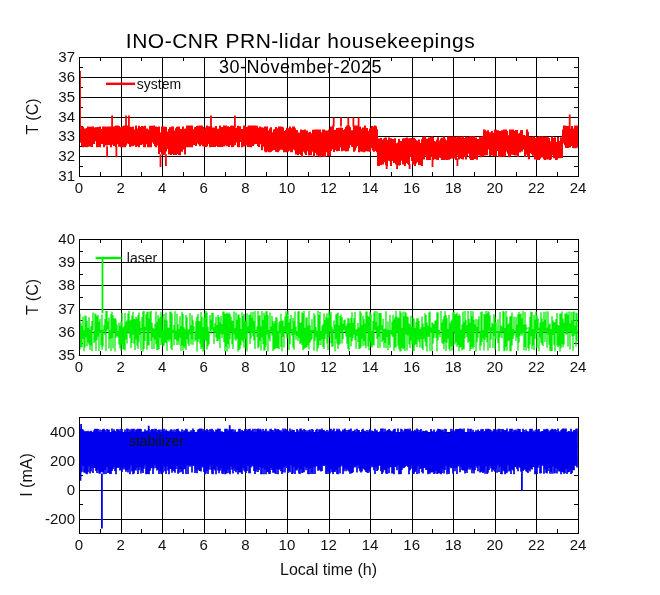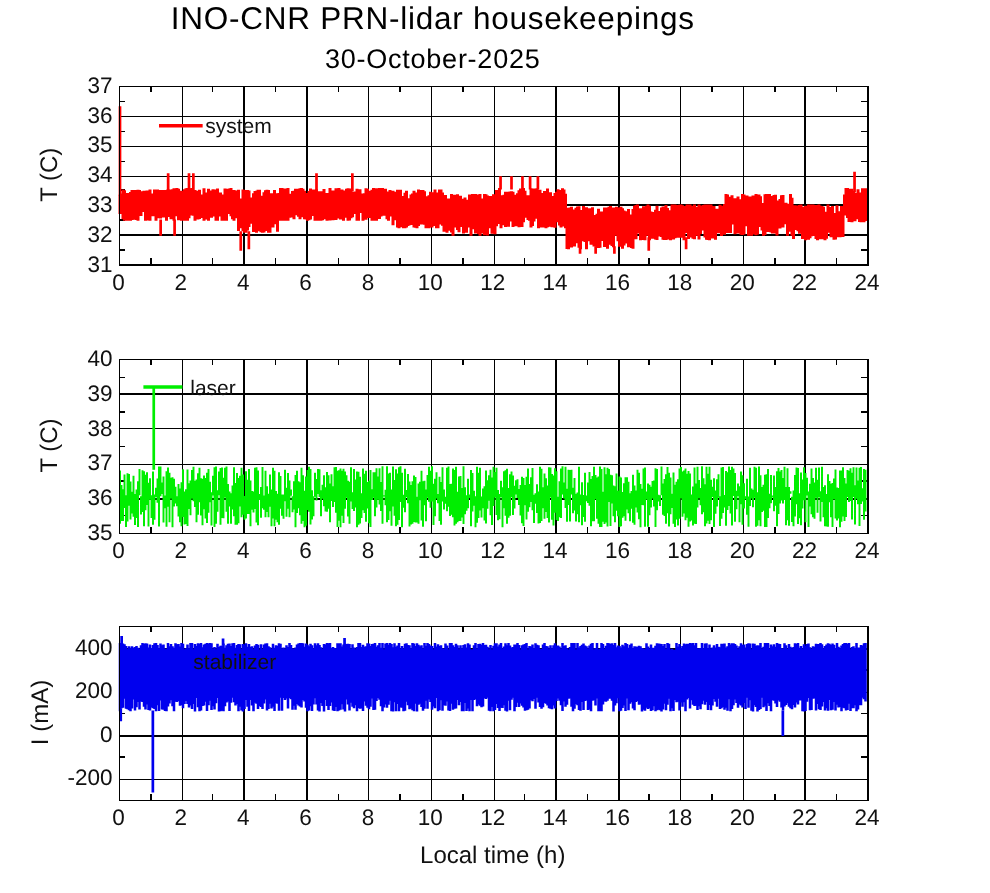--- a/index.html
+++ b/index.html
@@ -1,31 +1,31 @@
 <!DOCTYPE html>
 <html><head>
 <meta charset="utf-8">
 <style>
   html,body{margin:0;padding:0;background:#fff;}
   #stage{position:relative;width:660px;height:595px;background:#fff;overflow:hidden;
          font-family:"Liberation Sans",sans-serif;color:#000;}
-  .ttl{position:absolute;left:4px;width:569px;text-align:center;letter-spacing:0.5px;}
+  .ttl{position:absolute;left:16px;width:569px;text-align:center;letter-spacing:0.5px;margin-top:28px;}
   #title{top:1px;font-size:21px;}
   #subtitle{top:29px;font-size:18px;}
   svg text{font-family:"Liberation Sans",sans-serif;fill:#111;}
   text.tick{font-size:15px;}
   text.axt{font-size:16px;}
   text.leg{font-size:14px;}
 </style>
 </head>
 <body>
 
 <div id="stage">
   <div id="title" class="ttl">INO-CNR PRN-lidar housekeepings</div>
-  <div id="subtitle" class="ttl">30-October-2025</div>
+  <div id="subtitle" class="ttl">30-November-2025</div>
   <svg id="plots" width="660" height="595" viewBox="0 0 660 595" style="position:absolute;left:0;top:0;">
       <g>
         <path d="M121.5 57L121.5 176M162.5 57L162.5 176M204.5 57L204.5 176M245.5 57L245.5 176M287.5 57L287.5 176M329.5 57L329.5 176M370.5 57L370.5 176M412.5 57L412.5 176M453.5 57L453.5 176M495.5 57L495.5 176M536.5 57L536.5 176M79 77.5L578 77.5M79 97.5L578 97.5M79 117.5L578 117.5M79 136.5L578 136.5M79 156.5L578 156.5" stroke="#000000" stroke-width="1" fill="none" shape-rendering="crispEdges"></path>
         <path d="M79.5 57L79.5 64M79.5 176L79.5 169M100.5 57L100.5 61M100.5 176L100.5 172M121.5 57L121.5 64M121.5 176L121.5 169M141.5 57L141.5 61M141.5 176L141.5 172M162.5 57L162.5 64M162.5 176L162.5 169M183.5 57L183.5 61M183.5 176L183.5 172M204.5 57L204.5 64M204.5 176L204.5 169M225.5 57L225.5 61M225.5 176L225.5 172M245.5 57L245.5 64M245.5 176L245.5 169M266.5 57L266.5 61M266.5 176L266.5 172M287.5 57L287.5 64M287.5 176L287.5 169M308.5 57L308.5 61M308.5 176L308.5 172M329.5 57L329.5 64M329.5 176L329.5 169M349.5 57L349.5 61M349.5 176L349.5 172M370.5 57L370.5 64M370.5 176L370.5 169M391.5 57L391.5 61M391.5 176L391.5 172M412.5 57L412.5 64M412.5 176L412.5 169M432.5 57L432.5 61M432.5 176L432.5 172M453.5 57L453.5 64M453.5 176L453.5 169M474.5 57L474.5 61M474.5 176L474.5 172M495.5 57L495.5 64M495.5 176L495.5 169M516.5 57L516.5 61M516.5 176L516.5 172M536.5 57L536.5 64M536.5 176L536.5 169M557.5 57L557.5 61M557.5 176L557.5 172M578.5 57L578.5 64M578.5 176L578.5 169M79 57.5L86 57.5M578 57.5L571 57.5M79 67.5L83 67.5M578 67.5L574 67.5M79 77.5L86 77.5M578 77.5L571 77.5M79 87.5L83 87.5M578 87.5L574 87.5M79 97.5L86 97.5M578 97.5L571 97.5M79 107.5L83 107.5M578 107.5L574 107.5M79 117.5L86 117.5M578 117.5L571 117.5M79 126.5L83 126.5M578 126.5L574 126.5M79 136.5L86 136.5M578 136.5L571 136.5M79 146.5L83 146.5M578 146.5L574 146.5M79 156.5L86 156.5M578 156.5L571 156.5M79 166.5L83 166.5M578 166.5L574 166.5M79 176.5L86 176.5M578 176.5L571 176.5" stroke="#000000" stroke-width="1" fill="none" shape-rendering="crispEdges"></path>
         <path d="M80 129.9L80 142.7M81 129.0L81 142.0M82 126.4L82 146.2M83 126.8L83 147.2M84 129.6L84 144.1M85 128.6L85 147.1M86 130.6L86 145.7M87 128.0L87 147.2M88 126.6L88 146.7M89 128.1L89 142.8M90 126.7L90 146.5M91 130.1L91 146.7M92 126.5L92 147.1M93 126.6L93 142.9M94 130.5L94 144.0M95 127.5L95 140.9M96 127.2L96 141.3M97 129.4L97 147.2M98 127.0L98 145.7M99 127.1L99 147.0M100 126.4L100 147.2M101 129.0L101 144.1M102 130.0L102 144.1M103 126.4L103 142.9M104 131.1L104 147.2M105 126.4L105 145.3M106 130.5L106 145.5M107 126.7L107 145.6M108 126.6L108 143.3M109 128.7L109 145.0M110 126.6L110 142.8M111 126.7L111 147.2M112 126.2L112 144.7M113 129.3L113 144.1M114 126.4L114 146.1M115 126.2L115 142.1M116 125.5L116 147.2M117 125.7L117 144.2M118 125.4L118 144.0M119 125.9L119 146.8M120 129.9L120 141.6M121 127.2L121 147.2M122 130.4L122 146.6M123 126.2L123 147.2M124 125.5L124 146.7M125 125.4L125 147.2M126 125.5L126 145.5M127 131.5L127 141.2M128 125.4L128 143.6M129 130.4L129 143.9M130 126.7L130 147.1M131 127.1L131 145.9M132 130.3L132 146.3M133 126.5L133 146.0M134 130.7L134 145.3M135 129.6L135 141.9M136 125.5L136 147.1M137 131.5L137 146.1M138 128.4L138 146.3M139 125.8L139 147.2M140 130.4L140 140.0M141 127.0L141 145.1M142 126.1L142 144.3M143 126.3L143 140.3M144 127.6L144 147.2M145 125.7L145 147.2M146 129.1L146 144.3M147 128.4L147 142.8M148 130.4L148 147.2M149 129.6L149 147.2M150 125.7L150 146.7M151 125.8L151 147.2M152 126.2L152 141.4M153 125.7L153 142.6M154 125.4L154 144.1M155 130.3L155 146.1M156 126.6L156 147.2M157 127.0L157 145.5M158 129.2L158 140.8M159 126.5L159 154.0M160 132.4L160 145.8M161 134.1L161 152.2M162 126.4L162 154.2M163 126.6L163 155.1M164 127.2L164 155.1M165 126.7L165 153.7M166 127.0L166 151.4M167 132.8L167 149.2M168 131.6L168 149.0M169 128.9L169 154.6M170 127.3L170 148.5M171 127.2L171 155.1M172 126.5L172 154.1M173 126.5L173 152.3M174 133.9L174 154.9M175 130.5L175 155.1M176 128.2L176 155.0M177 126.9L177 154.0M178 126.5L178 150.0M179 126.6L179 155.1M180 132.8L180 155.2M181 128.9L181 149.5M182 130.3L182 151.7M183 126.6L183 149.5M184 128.8L184 147.8M185 131.9L185 154.5M186 128.6L186 146.4M187 125.4L187 147.2M188 125.4L188 145.9M189 128.7L189 147.2M190 125.6L190 147.2M191 128.0L191 143.8M192 125.4L192 147.2M193 129.2L193 145.2M194 129.7L194 145.0M195 127.3L195 145.0M196 127.1L196 146.1M197 125.9L197 143.5M198 125.8L198 142.3M199 126.8L199 144.5M200 125.5L200 146.2M201 125.4L201 143.1M202 125.8L202 144.8M203 127.1L203 146.2M204 128.7L204 146.4M205 129.0L205 147.1M206 127.4L206 146.9M207 125.6L207 146.4M208 127.5L208 143.5M209 126.3L209 144.0M210 127.8L210 147.2M211 126.1L211 145.4M212 129.8L212 147.1M213 127.5L213 143.7M214 127.9L214 147.1M215 127.5L215 146.9M216 126.0L216 141.3M217 129.4L217 146.1M218 128.7L218 147.1M219 130.8L219 143.8M220 125.4L220 147.0M221 128.4L221 146.7M222 127.0L222 146.9M223 127.1L223 144.8M224 125.5L224 146.6M225 125.6L225 145.6M226 125.4L226 143.1M227 126.8L227 146.3M228 126.3L228 142.7M229 127.1L229 147.1M230 127.0L230 145.2M231 125.8L231 141.0M232 125.5L232 147.2M233 126.1L233 147.0M234 125.7L234 145.5M235 130.1L235 144.9M236 127.7L236 141.7M237 131.0L237 142.6M238 125.8L238 147.2M239 130.8L239 147.2M240 126.2L240 142.0M241 129.0L241 140.2M242 130.9L242 147.2M243 128.9L243 145.3M244 125.5L244 146.5M245 125.8L245 144.9M246 127.1L246 145.4M247 128.0L247 142.3M248 126.5L248 147.1M249 125.4L249 141.9M250 127.2L250 147.2M251 125.5L251 147.2M252 126.8L252 144.2M253 125.4L253 146.0M254 128.3L254 144.4M255 125.4L255 141.9M256 129.9L256 143.9M257 125.8L257 143.3M258 127.7L258 146.1M259 130.0L259 147.1M260 126.6L260 144.3M261 131.5L261 140.8M262 127.2L262 150.2M263 127.8L263 146.1M264 132.9L264 146.8M265 126.5L265 151.6M266 128.0L266 152.2M267 126.5L267 147.9M268 133.0L268 151.5M269 130.6L269 152.2M270 128.5L270 152.2M271 127.2L271 151.7M272 132.2L272 150.7M273 132.2L273 150.2M274 129.6L274 150.0M275 129.0L275 149.5M276 127.1L276 151.7M277 128.3L277 151.9M278 132.9L278 152.2M279 126.4L279 150.7M280 130.8L280 146.8M281 126.6L281 149.7M282 126.7L282 147.0M283 127.5L283 149.9M284 130.9L284 152.2M285 133.2L285 151.7M286 130.1L286 152.2M287 127.8L287 149.3M288 131.4L288 151.7M289 128.2L289 150.7M290 126.4L290 144.6M291 128.3L291 152.2M292 129.8L292 152.2M293 126.4L293 149.6M294 126.4L294 149.4M295 128.3L295 150.5M296 132.4L296 154.5M297 130.0L297 152.8M298 133.4L298 155.2M299 132.4L299 153.9M300 132.5L300 150.7M301 129.4L301 155.0M302 132.1L302 157.1M303 129.9L303 149.4M304 132.4L304 151.7M305 129.5L305 153.4M306 136.5L306 154.9M307 130.5L307 151.3M308 132.5L308 148.2M309 133.6L309 155.6M310 131.7L310 149.3M311 133.2L311 155.2M312 134.6L312 151.2M313 129.7L313 151.7M314 136.1L314 157.1M315 129.4L315 152.9M316 129.6L316 152.0M317 129.4L317 155.6M318 129.6L318 152.0M319 130.2L319 156.0M320 129.4L320 157.2M321 133.9L321 153.1M322 132.3L322 155.7M323 129.4L323 156.8M324 129.5L324 156.9M325 130.4L325 157.0M326 136.4L326 151.9M327 130.6L327 152.2M328 133.3L328 155.9M329 129.5L329 150.4M330 129.8L330 156.1M331 126.6L331 150.9M332 129.5L332 143.6M333 125.4L333 149.3M334 130.1L334 152.1M335 132.5L335 146.5M336 129.8L336 150.2M337 127.9L337 151.3M338 130.9L338 143.5M339 127.8L339 151.1M340 127.7L340 146.5M341 127.5L341 147.6M342 127.9L342 151.3M343 129.9L343 148.2M344 132.7L344 150.8M345 128.9L345 149.4M346 126.9L346 151.5M347 125.6L347 145.4M348 127.4L348 151.3M349 125.4L349 148.2M350 127.2L350 145.1M351 130.7L351 143.6M352 130.2L352 146.7M353 130.9L353 147.1M354 125.5L354 151.7M355 129.1L355 150.6M356 125.6L356 147.7M357 129.8L357 144.9M358 125.5L358 145.9M359 129.1L359 152.2M360 126.5L360 151.3M361 128.7L361 151.6M362 130.7L362 151.7M363 127.4L363 145.4M364 132.5L364 152.2M365 125.6L365 151.5M366 129.5L366 148.6M367 128.1L367 151.2M368 131.2L368 151.5M369 130.7L369 147.2M370 128.6L370 151.9M371 127.9L371 144.8M372 126.1L372 148.2M373 126.6L373 150.4M374 127.1L374 151.7M375 125.5L375 144.1M376 126.3L376 151.0M377 129.2L377 152.2M378 138.5L378 166.0M379 143.6L379 166.1M380 138.4L380 164.9M381 137.9L381 165.0M382 142.7L382 161.1M383 139.7L383 164.4M384 138.5L384 162.2M385 137.7L385 161.8M386 137.5L386 165.2M387 140.0L387 166.1M388 142.8L388 156.9M389 137.4L389 160.8M390 139.9L390 161.3M391 138.2L391 166.1M392 140.2L392 160.9M393 138.9L393 160.9M394 140.3L394 163.1M395 138.2L395 161.7M396 143.3L396 164.4M397 145.1L397 157.9M398 142.5L398 165.2M399 139.1L399 165.4M400 142.8L400 165.1M401 141.0L401 160.7M402 141.4L402 159.8M403 138.4L403 164.6M404 138.3L404 160.1M405 138.5L405 165.9M406 137.9L406 163.1M407 137.4L407 163.0M408 143.9L408 164.0M409 138.3L409 164.9M410 139.8L410 156.6M411 137.9L411 157.1M412 141.8L412 160.9M413 138.4L413 164.5M414 137.8L414 158.4M415 138.9L415 165.9M416 140.3L416 163.6M417 141.3L417 162.3M418 140.8L418 158.8M419 139.4L419 164.9M420 143.0L420 163.0M421 144.8L421 165.3M422 139.3L422 165.9M423 137.2L423 159.4M424 136.6L424 159.5M425 136.4L425 155.7M426 139.3L426 153.1M427 138.8L427 160.1M428 141.0L428 160.0M429 137.5L429 159.9M430 138.9L430 160.1M431 137.1L431 157.2M432 136.3L432 154.8M433 137.1L433 160.1M434 141.0L434 158.4M435 142.3L435 159.2M436 141.4L436 154.0M437 139.8L437 159.7M438 137.2L438 160.0M439 142.7L439 155.4M440 140.6L440 157.7M441 138.4L441 158.0M442 137.7L442 159.9M443 138.8L443 160.0M444 136.6L444 160.0M445 138.7L445 159.7M446 140.2L446 153.0M447 142.7L447 160.1M448 136.4L448 156.8M449 136.4L449 159.7M450 136.4L450 158.9M451 136.8L451 152.8M452 136.6L452 158.5M453 136.5L453 156.1M454 136.4L454 158.5M455 136.9L455 153.0M456 137.3L456 160.1M457 140.8L457 155.4M458 136.4L458 154.3M459 141.1L459 159.4M460 136.4L460 157.1M461 137.2L461 158.4M462 137.7L462 159.1M463 136.3L463 159.5M464 139.5L464 154.1M465 137.9L465 157.1M466 136.4L466 159.6M467 137.0L467 156.0M468 140.9L468 153.3M469 136.7L469 153.7M470 136.3L470 158.4M471 136.3L471 159.9M472 137.9L472 160.0M473 136.4L473 160.1M474 136.3L474 159.0M475 141.8L475 159.0M476 137.4L476 156.4M477 142.1L477 159.8M478 139.1L478 155.4M479 142.5L479 155.5M480 136.5L480 154.8M481 140.3L481 157.3M482 137.2L482 156.4M483 136.0L483 156.5M484 129.4L484 152.2M485 129.7L485 155.4M486 137.1L486 148.3M487 131.2L487 155.3M488 130.2L488 149.6M489 132.2L489 148.3M490 132.2L490 156.1M491 136.1L491 154.1M492 131.0L492 155.6M493 135.4L493 151.9M494 132.8L494 156.5M495 129.4L495 156.6M496 129.7L496 156.4M497 133.9L497 149.6M498 130.3L498 150.9M499 132.3L499 157.1M500 131.0L500 155.4M501 133.7L501 157.1M502 130.3L502 154.3M503 135.7L503 156.4M504 129.4L504 156.9M505 137.1L505 156.3M506 129.6L506 151.4M507 130.9L507 148.8M508 135.3L508 153.7M509 136.3L509 157.2M510 129.5L510 156.6M511 129.4L511 154.0M512 132.3L512 154.7M513 129.4L513 153.7M514 132.2L514 155.0M515 130.7L515 155.6M516 130.0L516 150.9M517 129.9L517 155.6M518 133.6L518 157.0M519 137.1L519 149.3M520 132.7L520 152.4M521 130.2L521 151.4M522 130.0L522 151.6M523 135.4L523 149.3M524 135.1L524 149.5M525 136.1L525 157.1M526 135.8L526 154.5M527 129.4L527 154.0M528 131.8L528 157.1M529 136.9L529 159.3M530 136.8L530 153.1M531 138.5L531 153.3M532 137.0L532 154.2M533 136.6L533 155.8M534 136.4L534 154.4M535 137.9L535 159.4M536 140.9L536 152.5M537 137.1L537 160.1M538 138.9L538 159.5M539 136.3L539 159.9M540 136.4L540 158.8M541 141.2L541 157.5M542 136.3L542 157.4M543 136.6L543 157.1M544 136.6L544 159.3M545 137.0L545 160.1M546 136.4L546 157.7M547 137.1L547 159.5M548 137.3L548 159.5M549 137.9L549 159.2M550 141.2L550 160.1M551 141.8L551 159.2M552 136.3L552 154.3M553 138.0L553 155.2M554 138.5L554 158.2M555 137.3L555 153.5M556 142.6L556 159.9M557 142.0L557 159.7M558 136.9L558 154.3M559 141.5L559 158.2M560 140.9L560 158.2M561 137.3L561 157.9M562 142.1L562 158.0M563 129.6L563 142.4M564 125.4L564 143.6M565 125.4L565 145.3M566 129.6L566 148.0M567 125.9L567 143.2M568 125.9L568 148.1M569 127.3L569 143.2M570 131.6L570 147.5M571 128.6L571 141.4M572 126.1L572 146.1M573 130.6L573 148.0M574 128.4L574 148.2M575 125.5L575 147.2M576 131.5L576 148.2M577 125.5L577 147.4" stroke="#ff0000" stroke-width="2" fill="none"></path>
         <path d="M80.0 130.4L80.0 70.9M107.1 146.3L107.1 157.2M112.1 127.4L112.1 115.5M116.4 146.3L116.4 157.2M126.0 127.4L126.0 115.5M128.9 127.4L128.9 115.5M160.5 154.2L160.5 167.1M165.9 154.2L165.9 166.1M211.0 127.4L211.0 115.5M234.9 127.4L234.9 115.5M333.7 126.4L333.7 117.5M341.0 126.4L341.0 117.5M348.3 126.4L348.3 117.5M353.4 126.4L353.4 117.5M358.6 126.4L358.6 117.5M386.7 164.1L386.7 169.1M397.1 164.1L397.1 169.1M409.6 164.1L409.6 169.1M432.5 158.2L432.5 167.1M457.4 158.2L457.4 166.1M569.7 128.4L569.7 114.5" stroke="#ff0000" stroke-width="1.8" fill="none"></path>
         <path d="M106.0 83.8L135.1 83.8" stroke="#ff0000" stroke-width="2.4" fill="none"></path>
         <text x="136.80083333333332" y="88.77500000000003" text-anchor="start" class="leg" fill="#111111">system</text>
         <rect x="79.5" y="57.5" width="499" height="119" stroke="#000000" stroke-width="1" fill="none" shape-rendering="crispEdges"></rect>
         <text x="75" y="62" text-anchor="end" class="tick">37</text>

